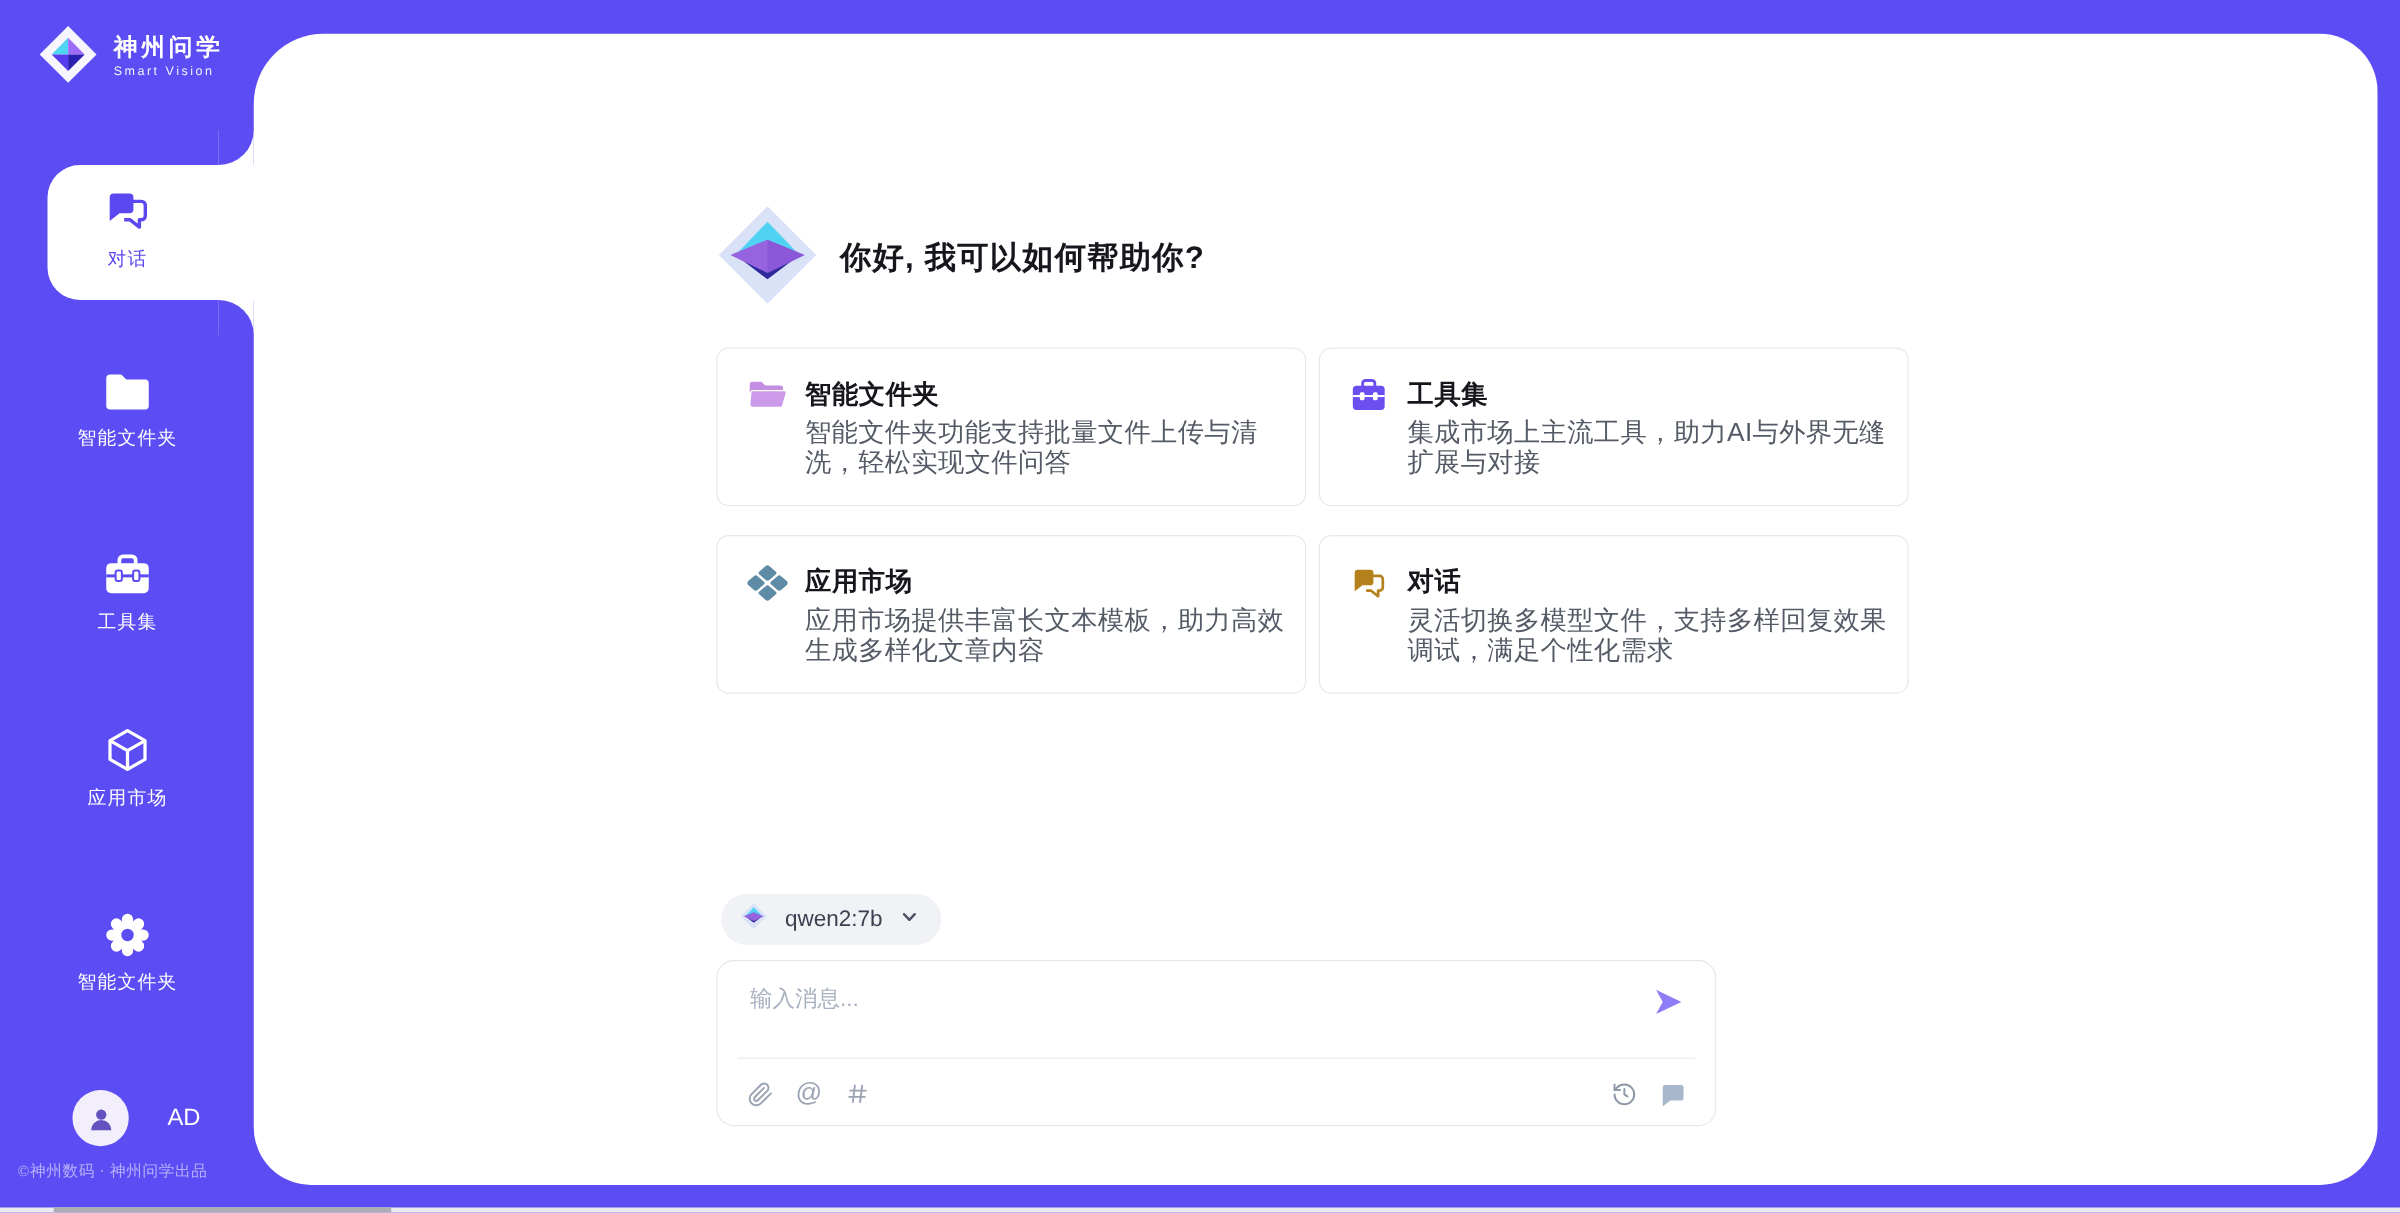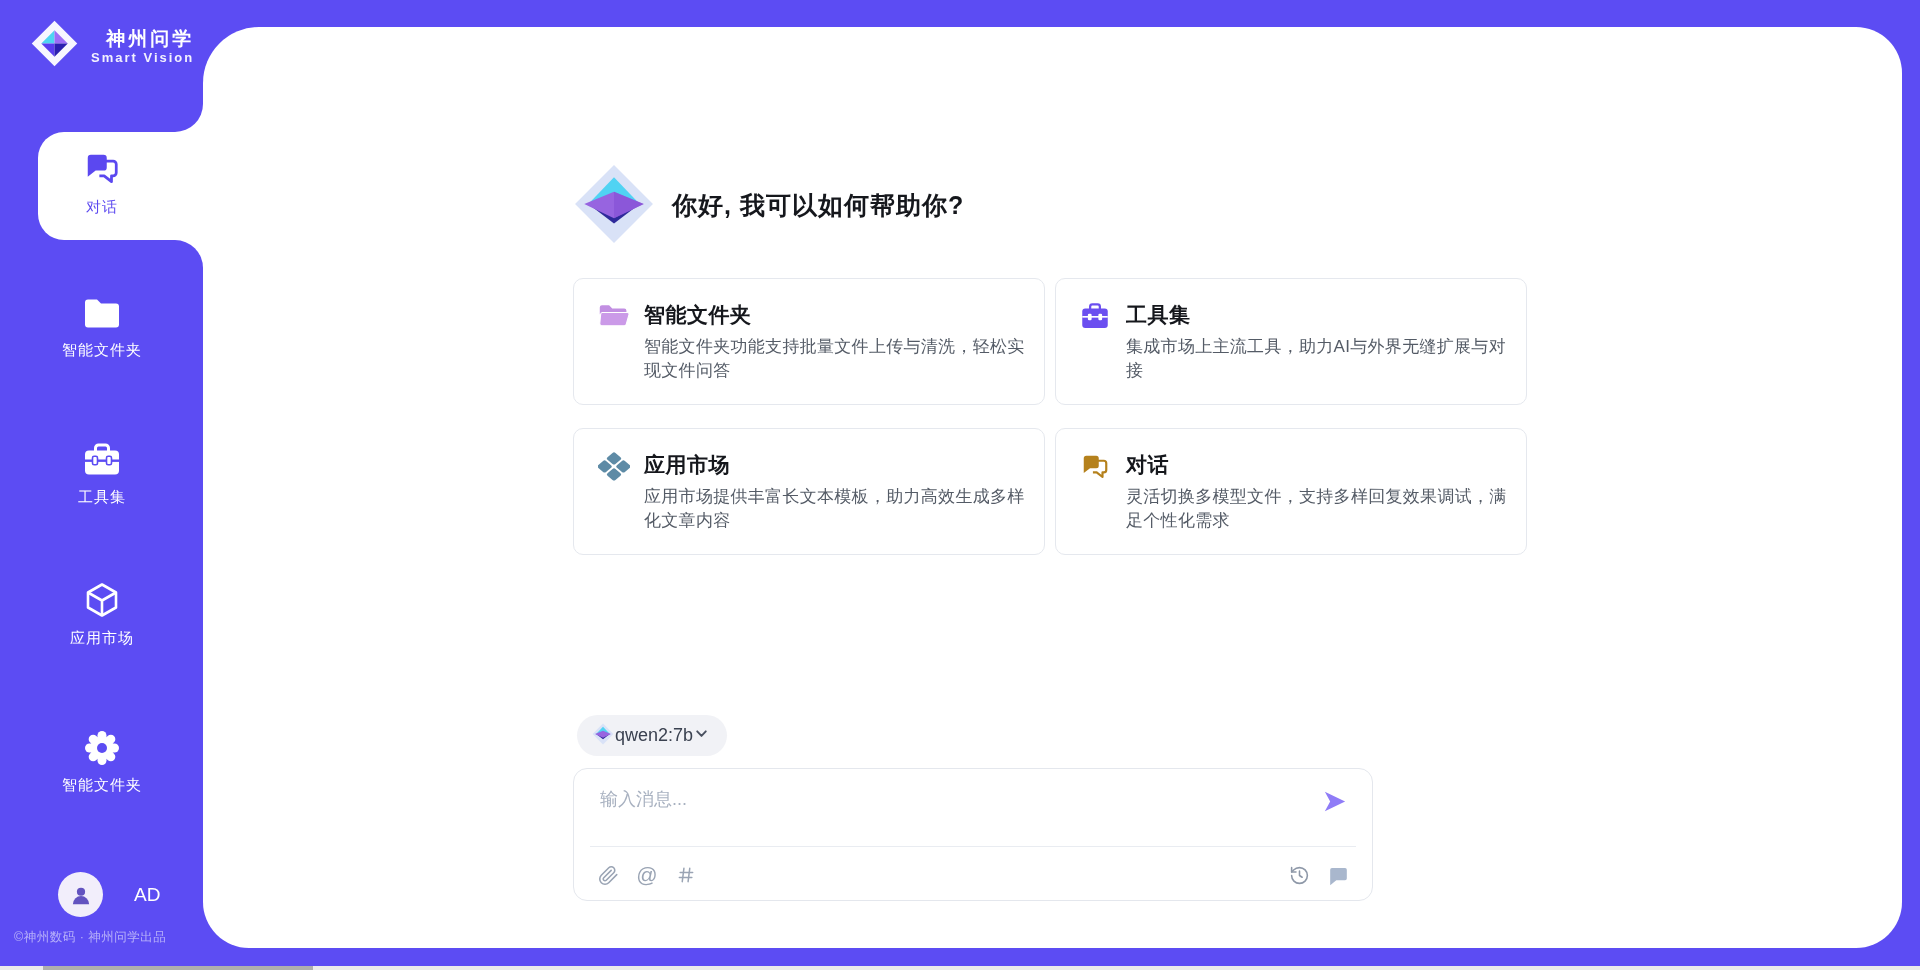--- a/index.html
+++ b/index.html
@@ -22,47 +22,47 @@
   .tab-inner .nav-label{color:#5b48f0;margin-top:9px;}
   .notch{position:absolute;left:175px;width:28px;height:28px;background:#ffffff;z-index:2;}
   .notch-top{top:104px;}
   .notch-bottom{top:240px;}
   .notch::after{content:"";position:absolute;inset:0;background:#5C4CF3;}
   .notch-top::after{border-bottom-right-radius:28px;}
   .notch-bottom::after{border-top-right-radius:28px;}
   
   .logo-wrap{position:absolute;left:30px;top:20px;display:flex;align-items:center;gap:12px;z-index:4;}
   .logo-text .cn{color:#fff;font-size:19px;font-weight:700;letter-spacing:3px;line-height:24px;text-align:right;}
-  .logo-text .en{color:#fff;font-size:13px;letter-spacing:2px;opacity:.92;line-height:14px;font-weight:bold;}
+  .logo-text .en{color:#fff;font-size:10px;letter-spacing:2px;opacity:.92;line-height:14px;}
   .nav-item{
     position:absolute;left:0;width:204px;display:flex;flex-direction:column;
     align-items:center;z-index:4;cursor:pointer;
   }
   .nav-label{color:#ffffff;font-size:15px;letter-spacing:1px;margin-top:8px;}
   .nav-icon{width:40px;height:40px;display:flex;align-items:center;justify-content:center;}
   .user-row{position:absolute;left:58px;top:872px;display:flex;align-items:center;gap:31px;z-index:4;cursor:pointer;}
   .avatar{width:45px;height:45px;border-radius:50%;background:#f2eefb;display:flex;align-items:center;justify-content:center;}
   .user-name{color:#fff;font-size:19px;font-weight:500;}
-  .side-footer{position:absolute;left:14px;top:929px;width:190px;color:rgba(255,255,255,.55);font-size:12.5px;letter-spacing:.5px;z-index:4;}
+  .side-footer{position:absolute;left:14px;top:929px;width:190px;color:rgba(255,255,255,.55);font-size:12.5px;letter-spacing:.5px;z-index:4;font-family:Liberation Serif, serif;}
   
   .greet-logo{position:absolute;left:573px;top:163px;width:82px;height:82px;}
   .greet-text{position:absolute;left:672px;top:189px;font-size:25px;font-weight:700;color:#15171c;letter-spacing:1px;text-align:center;}
   
   .cards{position:absolute;left:573px;top:278px;display:grid;grid-template-columns:472px 472px;gap:23px 10px;}
   .card{
     position:relative;height:127px;background:#fff;border:1px solid #e5e8ee;
     border-radius:10px;box-sizing:border-box;cursor:pointer;
   }
   .card-icon{position:absolute;left:24px;top:23px;width:30px;height:28px;}
   .card-title{position:absolute;left:70px;top:22px;font-size:21px;font-weight:700;color:#15171c;letter-spacing:.5px;}
-  .card-desc{position:absolute;left:70px;top:56px;width:384px;font-size:17px;line-height:24px;color:#545b66;letter-spacing:.3px;}
+  .card-desc{position:absolute;left:70px;top:56px;width:384px;font-size:21px;line-height:24px;color:#545b66;letter-spacing:.3px;}
   
   .model-pill{
     position:absolute;left:577px;top:715px;height:41px;border-radius:21px;background:#f1f2f6;
-    display:inline-flex;align-items:center;gap:1px;padding:0 18px 0 15px;cursor:pointer;
+    display:inline-flex;align-items:center;gap:14px;padding:0 18px 0 15px;cursor:pointer;
   }
   .model-name{font-size:18px;color:#3a4150;}
   
   .composer{
     position:absolute;left:573px;top:768px;width:800px;height:133px;background:#fff;
     border:1.5px solid #e4e7ed;border-radius:14px;box-sizing:border-box;
   }
   .composer input{
     position:absolute;left:24px;top:13px;width:800px;height:32px;border:none;outline:none;
     font-size:18px;color:#333;background:transparent;font-family:inherit;

